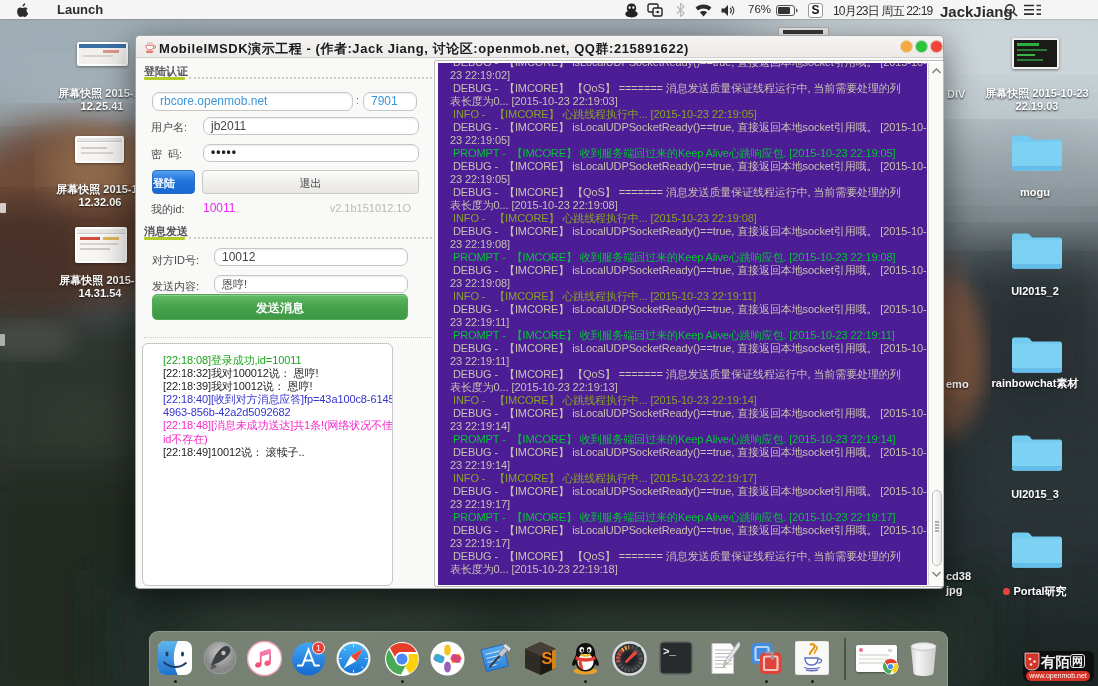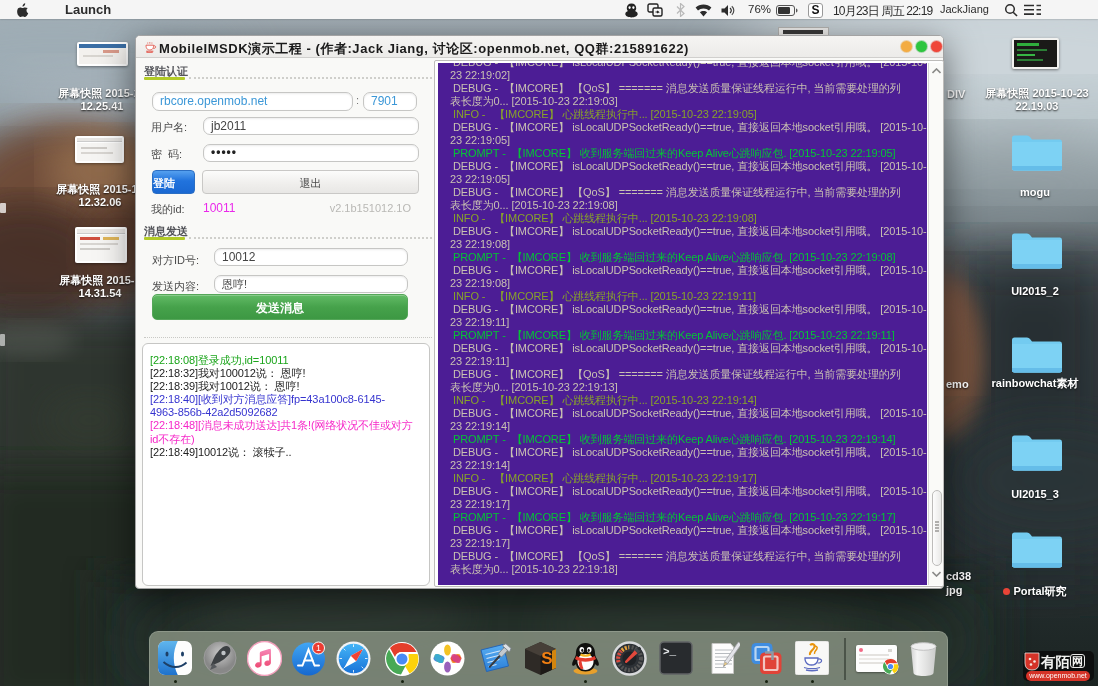--- a/index.html
+++ b/index.html
@@ -92,21 +92,21 @@
   <ellipse cx="550" cy="640" rx="420" ry="70" fill="#26312c" opacity="0.8" filter="url(#b28)"></ellipse>
   <ellipse cx="330" cy="615" rx="140" ry="35" fill="#37423a" opacity="0.5" filter="url(#b18)"></ellipse>
   <ellipse cx="700" cy="625" rx="160" ry="40" fill="#323d36" opacity="0.45" filter="url(#b18)"></ellipse>
 </svg>
 
 <div id="menubar">
   <svg class="abs" style="left:17px;top:3px" width="13" height="15" viewBox="0 0 13 15">
     <path fill="#2c2c2c" d="M8.2 0.3C8.3 1.1 8 1.9 7.5 2.5 7 3.1 6.2 3.5 5.5 3.4 5.4 2.7 5.8 1.9 6.2 1.4 6.7 0.8 7.5 0.4 8.2 0.3z"></path>
     <path fill="#2c2c2c" d="M10.8 5.1C10 5.6 9.5 6.5 9.5 7.6c0 1.2 0.7 2.2 1.7 2.7-0.3 0.8-0.5 1.2-0.9 1.8-0.6 0.9-1.3 1.9-2.3 1.9-0.9 0-1.1-0.6-2.3-0.6-1.2 0-1.5 0.6-2.3 0.6-1 0-1.7-1-2.3-1.9C0.2 10.7-0.2 8 0.5 6.4 1 5.2 2.1 4.5 3.2 4.5c1 0 1.6 0.6 2.4 0.6 0.8 0 1.3-0.6 2.4-0.6 0.9 0 1.9 0.2 2.8 0.6z"></path>
   </svg>
-  <div class="mtxt" style="left:65px;font-weight:bold;">Launch</div>
+  <div class="mtxt" style="left:57px;font-weight:bold;">Launch</div>
 
   <svg class="abs" style="left:624px;top:3px" width="15" height="15" viewBox="0 0 15 15">
       <path fill="#222" d="M7.5 0.5C4.6 0.5 2.8 2.6 2.8 5c0 1.3 0.5 2.4 1.1 3.1-0.9 0.4-2.6 1.4-2.6 2.9 0 2 2.8 3.4 6.2 3.4s6.2-1.4 6.2-3.4c0-1.5-1.7-2.5-2.6-2.9 0.6-0.7 1.1-1.8 1.1-3.1C12.2 2.6 10.4 0.5 7.5 0.5z"></path>
       <ellipse cx="5.6" cy="4.6" rx="1.1" ry="1.4" fill="#fff"></ellipse>
       <ellipse cx="9.4" cy="4.6" rx="1.1" ry="1.4" fill="#fff"></ellipse>
     </svg>
   <svg class="abs" style="left:647px;top:3px" width="16" height="14" viewBox="0 0 16 14">
       <rect x="1" y="1" width="10" height="8" rx="1.5" fill="none" stroke="#222" stroke-width="1.4"></rect>
       <rect x="6" y="5" width="9" height="8" rx="1.5" fill="#f5f5f5" stroke="#222" stroke-width="1.4"></rect>
       <path d="M8.5 9l3-0 0 0-1.2-1.2M11.5 9l-1.2 1.2" stroke="#222" stroke-width="1.1" fill="none"></path>
@@ -124,21 +124,21 @@
     </svg>
   <div class="mtxt" style="left:748px;top:3px;font-size:11.5px;">76%</div>
   <svg class="abs" style="left:776px;top:4.5px" width="22" height="11" viewBox="0 0 22 11">
       <rect x="0.5" y="0.5" width="18" height="10" rx="2.5" fill="none" stroke="#555"></rect>
       <rect x="2" y="2" width="12" height="7" rx="1.2" fill="#333"></rect>
       <path d="M20 3.5v4c1-0.3 1.5-1 1.5-2S21 3.8 20 3.5z" fill="#555"></path>
     </svg>
   <div class="abs" style="left:808px;top:2.5px;width:15px;height:15px;background:#fff;border:1px solid #999;border-radius:3px;"></div>
   <div class="mtxt" style="left:808px;top:2.5px;width:15px;text-align:center;font-weight:bold;font-size:12px;color:#111;">S</div>
   <div class="mtxt" style="left:833px;top:3px;font-size:12px;letter-spacing:-0.8px;">10月23日 周五 22:19</div>
-  <div class="mtxt" style="left:940px;top:3px;font-size:11px;font-weight:normal;">JackJiang</div>
+  <div class="mtxt" style="left:940px;top:3px;font-size:15px;font-weight:bold;">JackJiang</div>
   <svg class="abs" style="left:1004px;top:3px" width="14" height="14" viewBox="0 0 14 14">
       <circle cx="6" cy="6" r="4.3" fill="none" stroke="#2c2c2c" stroke-width="1.5"></circle>
       <path d="M9.2 9.2L13 13" stroke="#2c2c2c" stroke-width="1.6"></path>
     </svg>
   <svg class="abs" style="left:1024px;top:4px" width="17" height="12" viewBox="0 0 17 12">
       <g stroke="#2c2c2c" stroke-width="1.6">
         <path d="M0 1.5h10M0 5.8h10M0 10.1h10"></path>
         <path d="M12.5 1.5h4.5M12.5 5.8h4.5M12.5 10.1h4.5" opacity="0.95"></path>
       </g>
     </svg>
@@ -274,21 +274,21 @@
   <div class="dots" style="left:53px;top:201px;width:243px;"></div>
 
   <div class="lbl" style="left:16px;top:217px;">对方ID号:</div>
   <div class="fld" style="left:78px;top:212px;width:194px;height:18px;line-height:16px;">10012</div>
   <div class="lbl" style="left:16px;top:243px;">发送内容:</div>
   <div class="fld" style="left:78px;top:239px;width:194px;height:18px;line-height:16px;font-size:11px;">恩哼!</div>
 
   <div id="btnSend" style="left:16px;top:258px;width:256px;height:26px;line-height:26px;">发送消息</div>
   <div class="dots" style="left:8px;top:301px;width:288px;border-top:1px dotted #c9c9c5;"></div>
 
-  <div id="chatlog" style="left:6px;top:307px;width:288px;height:243px;">
+  <div id="chatlog" style="left:6px;top:307px;width:251px;height:243px;padding-left:13px;">
     <div style="margin:10px 0 0 7px;color:#1ba51b;">[22:18:08]登录成功,id=10011</div>
     <div style="margin-left:7px;color:#222;">[22:18:32]我对100012说： 恩哼!</div>
     <div style="margin-left:7px;color:#222;">[22:18:39]我对10012说： 恩哼!</div>
     <div style="margin-left:7px;color:#3533cf;">[22:18:40][收到对方消息应答]fp=43a100c8-6145-</div>
     <div style="margin-left:7px;color:#3533cf;">4963-856b-42a2d5092682</div>
     <div style="margin-left:7px;color:#f627c8;">[22:18:48][消息未成功送达]共1条!(网络状况不佳或对方</div>
     <div style="margin-left:7px;color:#f627c8;">id不存在)</div>
     <div style="margin-left:7px;color:#222;">[22:18:49]10012说： 滚犊子..</div>
   </div>
 

